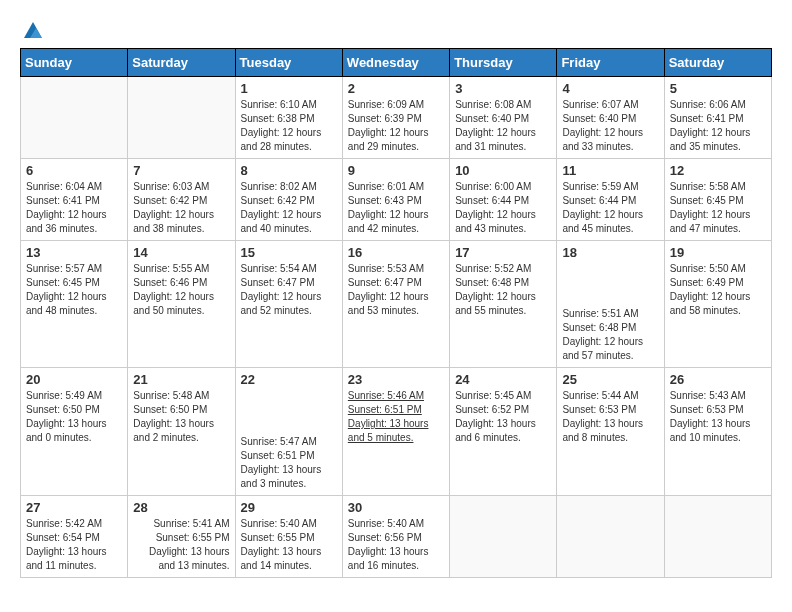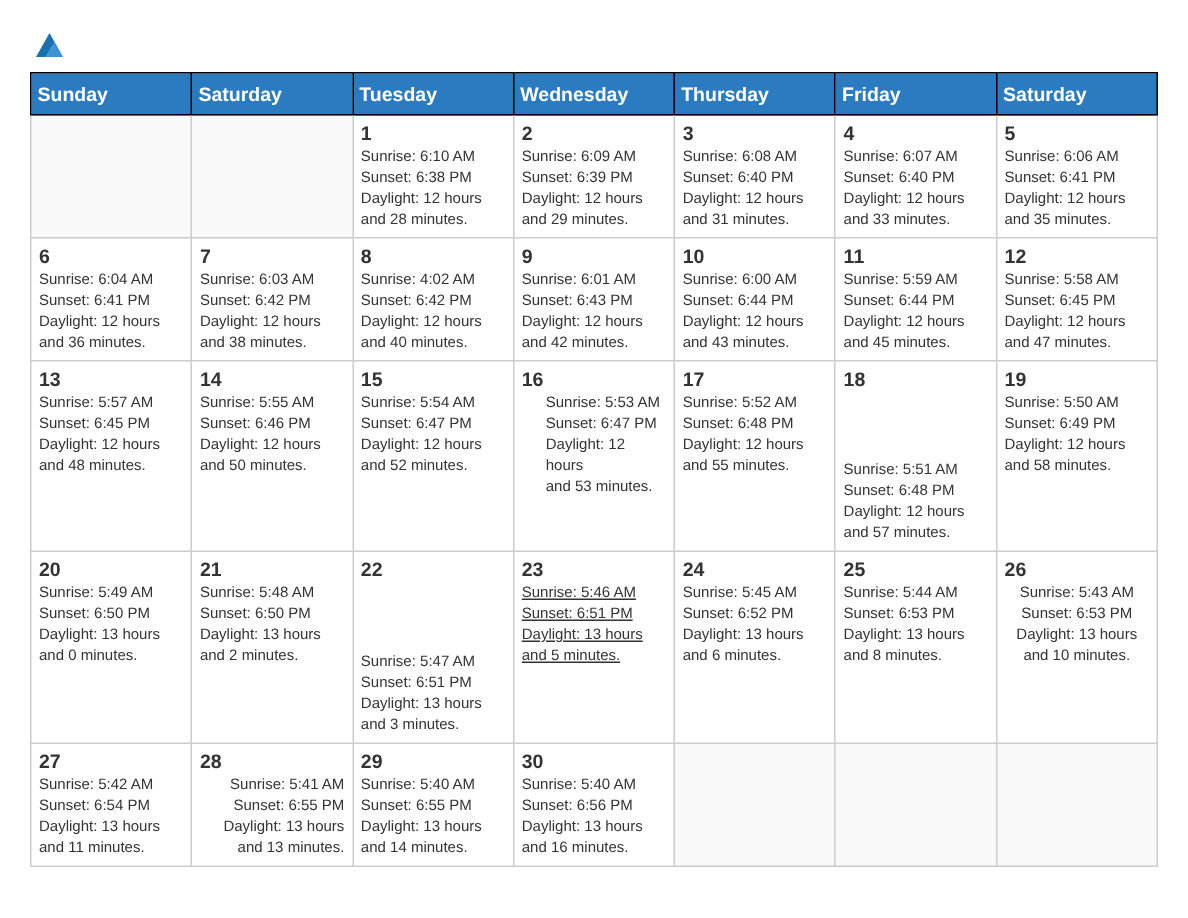--- a/index.html
+++ b/index.html
@@ -153,21 +153,21 @@
         </td>
         <td>
           <span class="day-num">7</span>
           <div class="day-info" style="white-space: pre-line;">Sunrise: 6:03 AM
 Sunset: 6:42 PM
 Daylight: 12 hours
 and 38 minutes.</div>
         </td>
         <td>
           <span class="day-num">8</span>
-          <div class="day-info" style="white-space: pre-line;">Sunrise: 4:02 AM
+          <div class="day-info" style="white-space: pre-line;">Sunrise: 8:02 AM
 Sunset: 6:42 PM
 Daylight: 12 hours
 and 40 minutes.</div>
         </td>
         <td>
           <span class="day-num">9</span>
           <div class="day-info" style="white-space: pre-line;">Sunrise: 6:01 AM
 Sunset: 6:43 PM
 Daylight: 12 hours
 and 42 minutes.</div>
@@ -211,21 +211,21 @@
         </td>
         <td>
           <span class="day-num">15</span>
           <div class="day-info" style="white-space: pre-line;">Sunrise: 5:54 AM
 Sunset: 6:47 PM
 Daylight: 12 hours
 and 52 minutes.</div>
         </td>
         <td>
           <span class="day-num">16</span>
-          <div class="day-info" style="white-space: pre-line; margin-left: 16px;">Sunrise: 5:53 AM
+          <div class="day-info" style="white-space: pre-line;">Sunrise: 5:53 AM
 Sunset: 6:47 PM
 Daylight: 12 hours
 and 53 minutes.</div>
         </td>
         <td>
           <span class="day-num">17</span>
           <div class="day-info" style="white-space: pre-line;">Sunrise: 5:52 AM
 Sunset: 6:48 PM
 Daylight: 12 hours
 and 55 minutes.</div>
@@ -283,21 +283,21 @@
         </td>
         <td>
           <span class="day-num">25</span>
           <div class="day-info" style="white-space: pre-line;">Sunrise: 5:44 AM
 Sunset: 6:53 PM
 Daylight: 13 hours
 and 8 minutes.</div>
         </td>
         <td>
           <span class="day-num">26</span>
-          <div class="day-info" style="white-space: pre-line; text-align: center;">Sunrise: 5:43 AM
+          <div class="day-info" style="white-space: pre-line;">Sunrise: 5:43 AM
 Sunset: 6:53 PM
 Daylight: 13 hours
 and 10 minutes.</div>
         </td>
       </tr>
       <tr>
         <td>
           <span class="day-num">27</span>
           <div class="day-info" style="white-space: pre-line;">Sunrise: 5:42 AM
 Sunset: 6:54 PM

